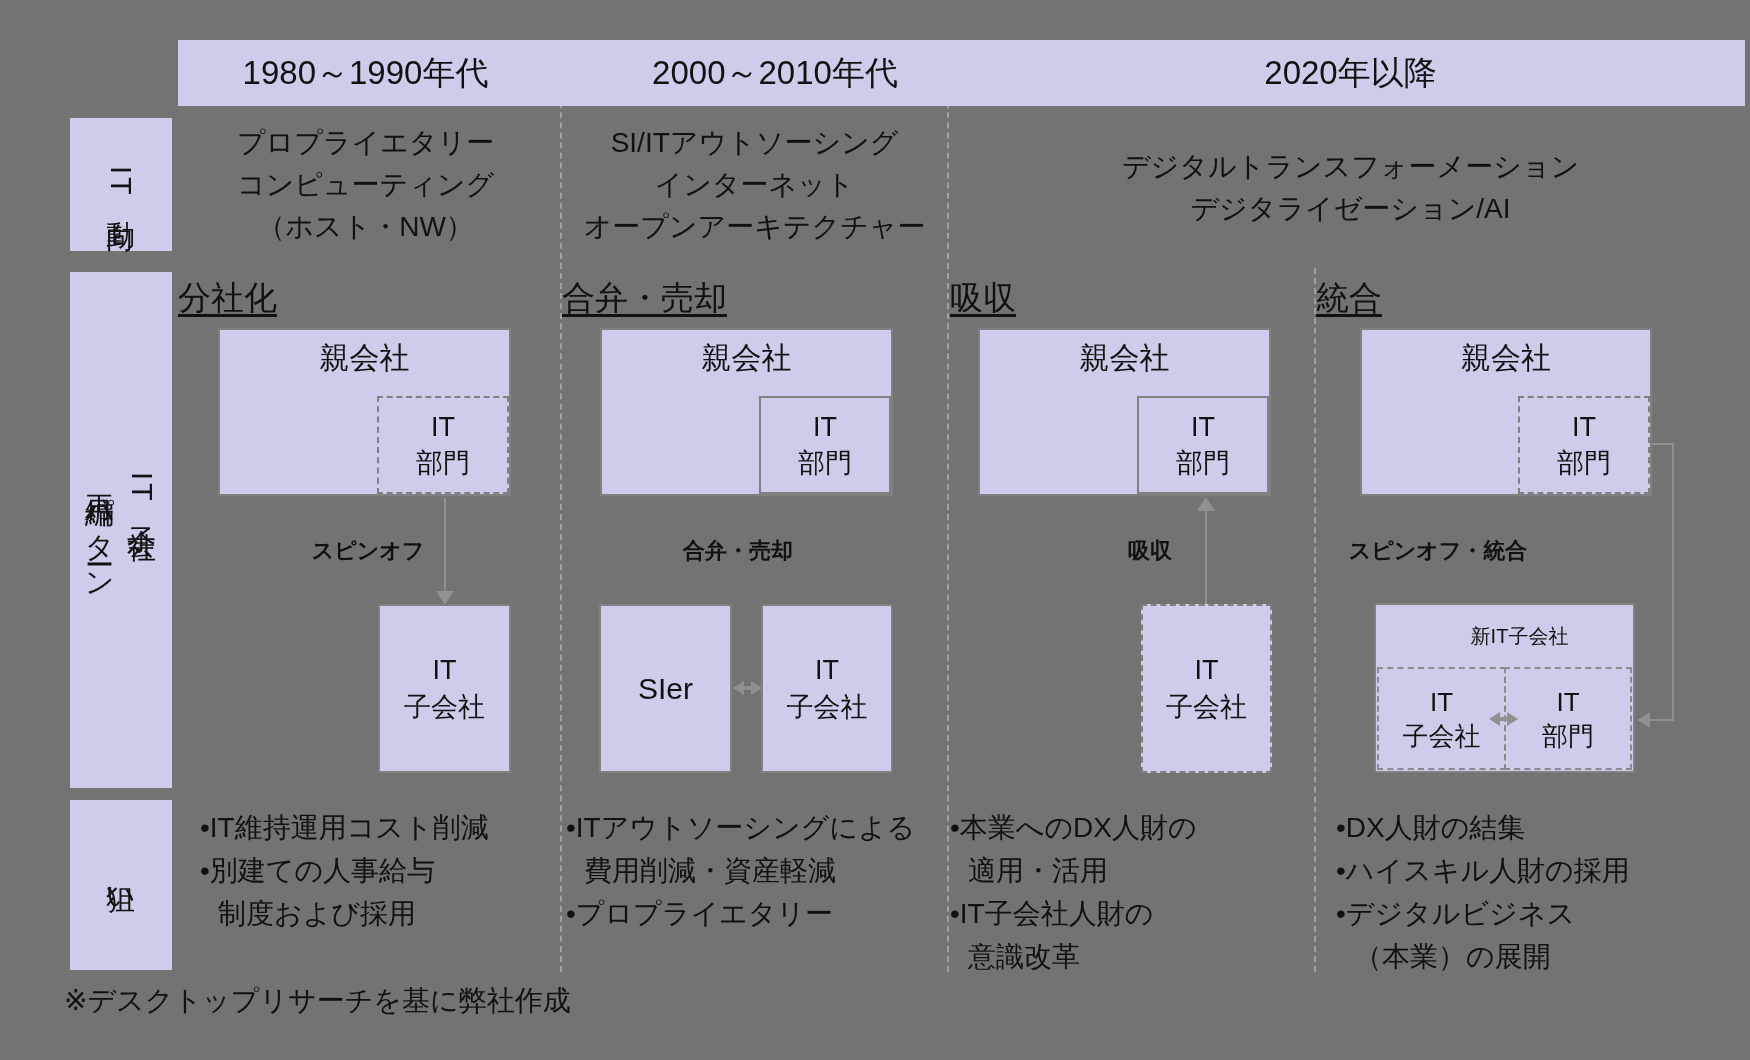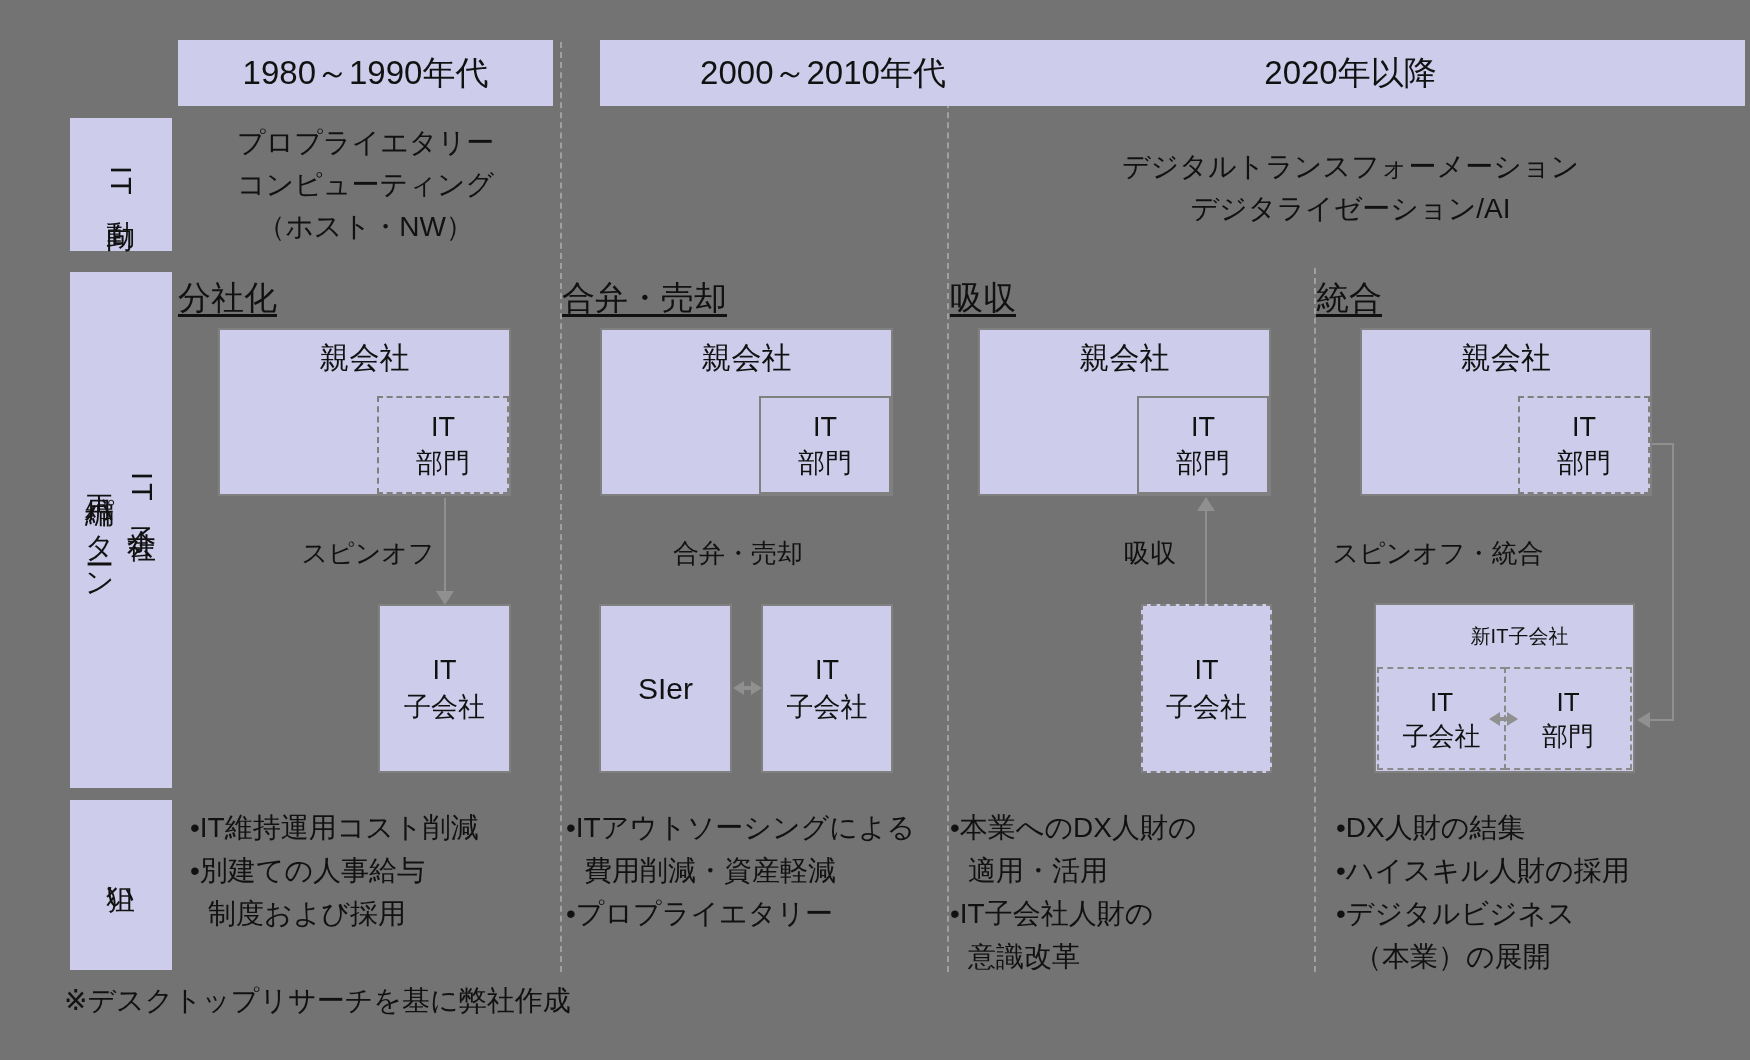--- a/index.html
+++ b/index.html
@@ -81,21 +81,21 @@
   }
   .subcell{
     position:absolute;box-sizing:border-box;
     border:2px dashed #8a8a8a;
     display:flex;align-items:center;justify-content:center;
     text-align:center;white-space:pre-line;
     font-size:26px;line-height:34px;
   }
   
   .arrow-label{
-    position:absolute;text-align:center;font-size:26px;
+    position:absolute;text-align:center;font-size:22px;font-weight:bold;
   }
   .vline,.hline{position:absolute;background:#909090;}
   .tri{position:absolute;width:0;height:0;}
   .tri-down{border-left:9px solid transparent;border-right:9px solid transparent;border-top:14px solid #909090;}
   .tri-up{border-left:9px solid transparent;border-right:9px solid transparent;border-bottom:14px solid #909090;}
   .tri-left{border-top:8px solid transparent;border-bottom:8px solid transparent;border-right:13px solid #909090;}
   .tri-left-sm{border-top:7px solid transparent;border-bottom:7px solid transparent;border-right:11px solid #909090;}
   .tri-right-sm{border-top:7px solid transparent;border-bottom:7px solid transparent;border-left:11px solid #909090;}
   
   .aims{
@@ -114,41 +114,44 @@
 
 <div class="page">
 
   <div class="divider" style="left:560px;top:42px;height:930px"></div>
   <div class="divider" style="left:947px;top:42px;height:930px"></div>
   <div class="divider" style="left:1314px;top:268px;height:704px"></div>
 
   <div class="band" style="left:178px;width:375px">
     <span>1980～1990年代</span>
   </div>
-  <div class="band" style="left:600px;width:446px">
+  <div class="band" style="left:552px;width:446px">
     <span>2000～2010年代</span>
   </div>
   <div class="band" style="left:956px;width:789px">
     <span>2020年以降</span>
   </div>
 
   <div class="side" style="top:118px;height:133px">
     <span class="v-text">IT動向</span>
   </div>
   <div class="side" style="top:272px;height:516px">
     <span class="v-text">IT子会社
 再編パターン</span>
   </div>
   <div class="side" style="top:800px;height:170px">
     <span class="v-text">狙い</span>
   </div>
 
   <div class="trend" style="left:178px;top:122px;width:375px">プロプライエタリー
 コンピューティング
 （ホスト・NW）</div>
+  <div class="trend" style="left:562px;top:122px;width:385px">SI/ITアウトソーシング
+インターネット
+オープンアーキテクチャー</div>
   <div class="trend" style="left:956px;top:146px;width:789px">デジタルトランスフォーメーション
 デジタライゼーション/AI</div>
 
   <div class="ptitle" style="left:178px;top:276px;width:375px">分社化</div>
   <div class="ptitle" style="left:562px;top:276px;width:385px">合弁・売却</div>
   <div class="ptitle" style="left:950px;top:276px;width:364px">吸収</div>
   <div class="ptitle" style="left:1316px;top:276px;width:429px">統合</div>
 
   <div class="box" style="left:218px;top:328px;width:293px;height:168px">
     <div class="parent-label">親会社</div>
@@ -201,21 +204,21 @@
   </div>
   <div class="tri tri-left-sm" style="left:1489px;top:712px"></div>
   <div class="hline" style="left:1499px;top:717px;width:9px;height:4px"></div>
   <div class="tri tri-right-sm" style="left:1507px;top:712px"></div>
 
   <div class="hline" style="left:1652px;top:443px;width:22px;height:2px"></div>
   <div class="vline" style="left:1672px;top:443px;width:2px;height:278px"></div>
   <div class="hline" style="left:1650px;top:719px;width:24px;height:2px"></div>
   <div class="tri tri-left" style="left:1637px;top:712px"></div>
 
-  <div class="aims" style="left:190px;top:806px;width:370px">
+  <div class="aims" style="left:200px;top:806px;width:370px">
       <div class="aim-item">•IT維持運用コスト削減</div>
       <div class="aim-item">•別建ての人事給与
 制度および採用</div>
     </div>
   <div class="aims" style="left:566px;top:806px;width:382px">
       <div class="aim-item">•ITアウトソーシングによる
 費用削減・資産軽減</div>
       <div class="aim-item">•プロプライエタリー</div>
     </div>
   <div class="aims" style="left:950px;top:806px;width:362px">

